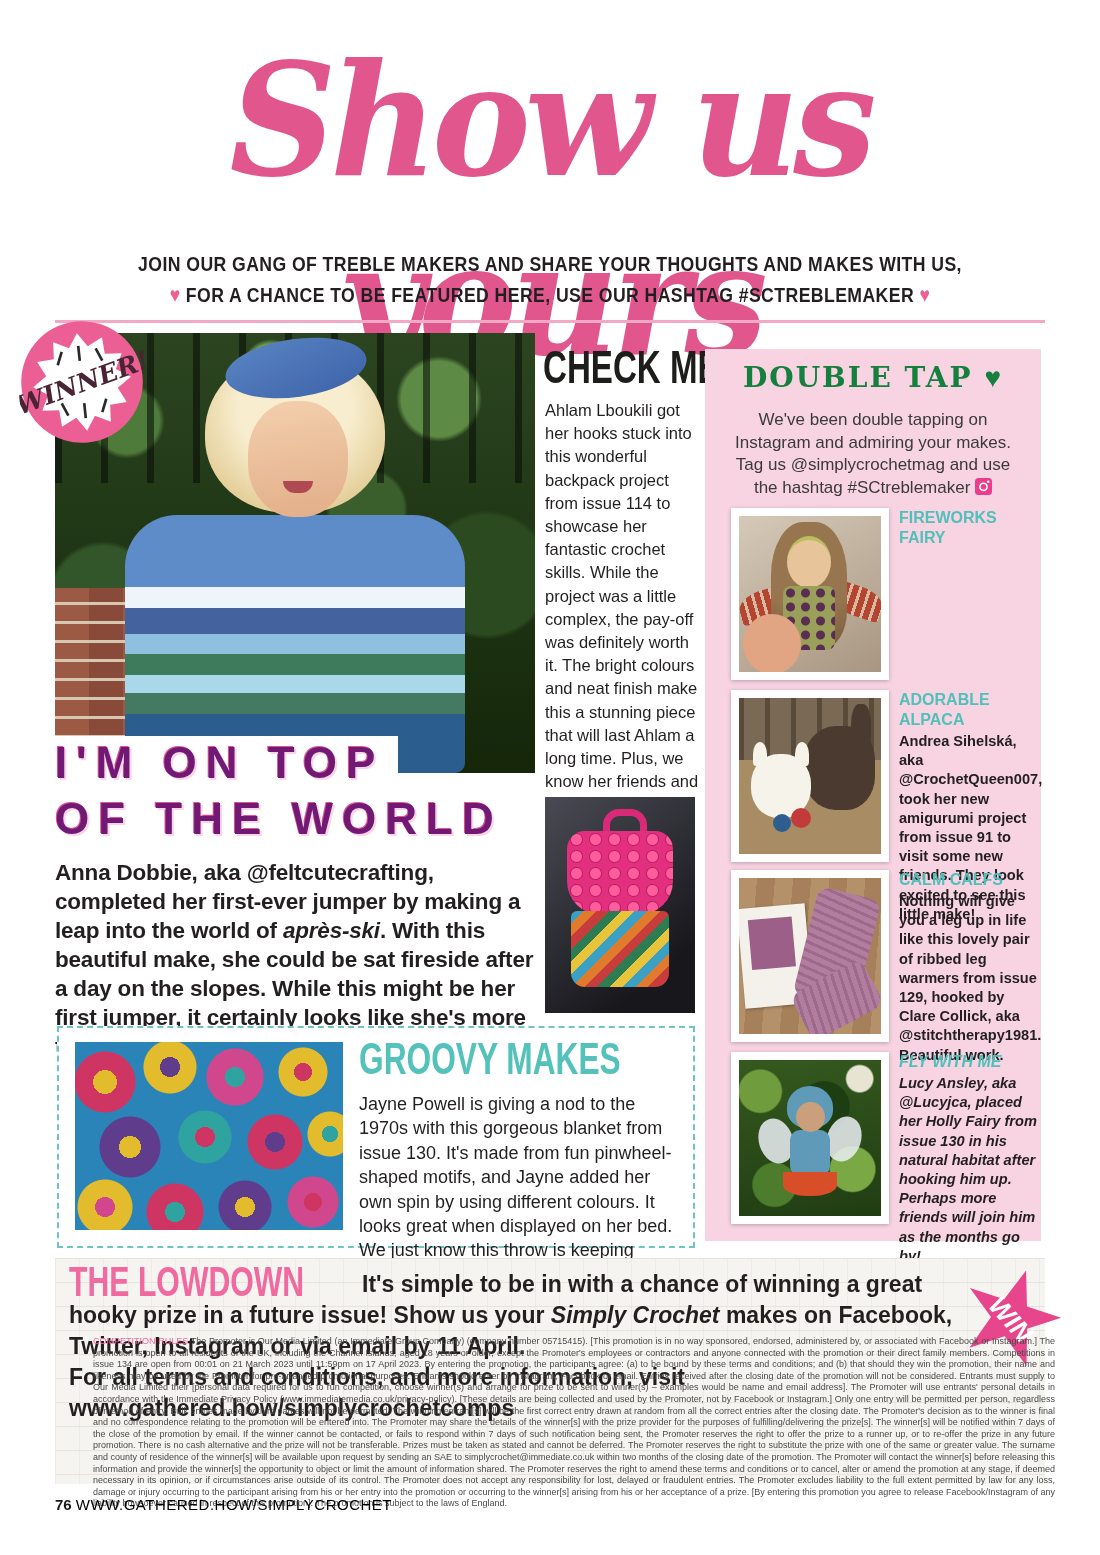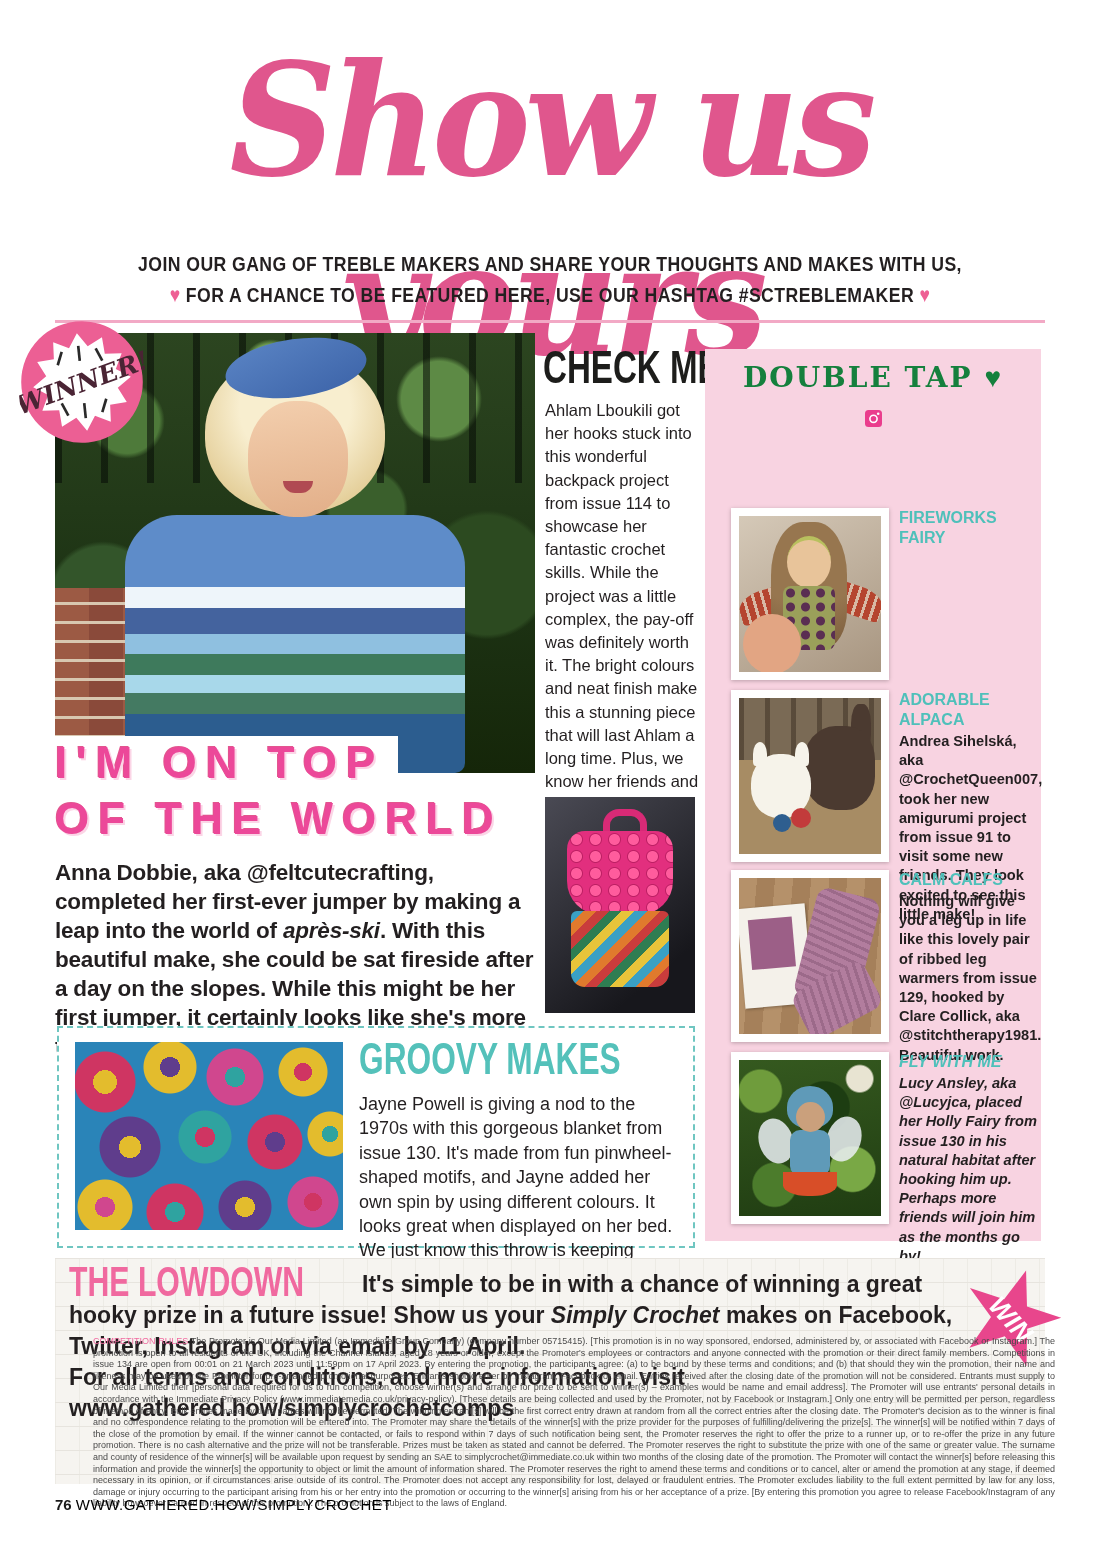--- a/index.html
+++ b/index.html
@@ -54,21 +54,21 @@
        #3e7a5c 54%,#3e7a5c 62%,
        #a8d8ea 62%,#a8d8ea 69%,
        #447a62 69%,#447a62 77%,
        #2c5d8f 77%,#2c5d8f 100%);}
 
   
   .winner{left:18px;top:318px;width:128px;height:128px;transform:rotate(-6deg);}
 
   
   .story-h{background:#ffffff;padding:2px 14px 2px 0;font-weight:bold;font-size:44px;
-           letter-spacing:9px;color:#ec4899;
+           letter-spacing:9px;color:#701a75;
            text-shadow:2px 2px 0 #fbd5e6, -1px -1px 0 #e2558e;}
   .story-h1{left:55px;top:736px;}
   .story-h2{left:55px;top:792px;}
   .story-body{left:55px;top:858px;width:484px;font-weight:bold;font-size:22.5px;
               line-height:29px;letter-spacing:-.2px;}
 
   
   .check-head{left:543px;top:340px;font-size:46px;color:#1d1d1b;}
   .check-body{left:545px;top:399px;width:156px;font-size:16.5px;line-height:23.2px;}
   .backpack{left:545px;top:797px;width:150px;height:216px;
@@ -258,20 +258,21 @@
   </div>
   <div class="abs backpack">
     <div class="abs handle"></div>
     <div class="abs flap"></div>
     <div class="abs packbody"></div>
   </div>
 
   <div class="abs panel">
     <div class="abs dt-head"><span>DOUBLE TAP</span> <span class="dt-heart">♥</span></div>
     <div class="abs dt-intro">
+      <span>We've been double tapping on Instagram and admiring your makes. Tag us @simplycrochetmag and use the hashtag #SCtreblemaker</span>
       <span class="ig">
         <svg viewBox="0 0 17 17" width="17" height="17">
             <rect width="17" height="17" rx="3.5" fill="#ea3d8d"></rect>
             <circle cx="8.5" cy="8.8" r="3.6" fill="none" stroke="#fff" stroke-width="1.6"></circle>
             <circle cx="13.2" cy="3.8" r="1.3" fill="#fff"></circle>
           </svg>
       </span>
     </div>
 
     <div class="entry" style="top:159px;">

